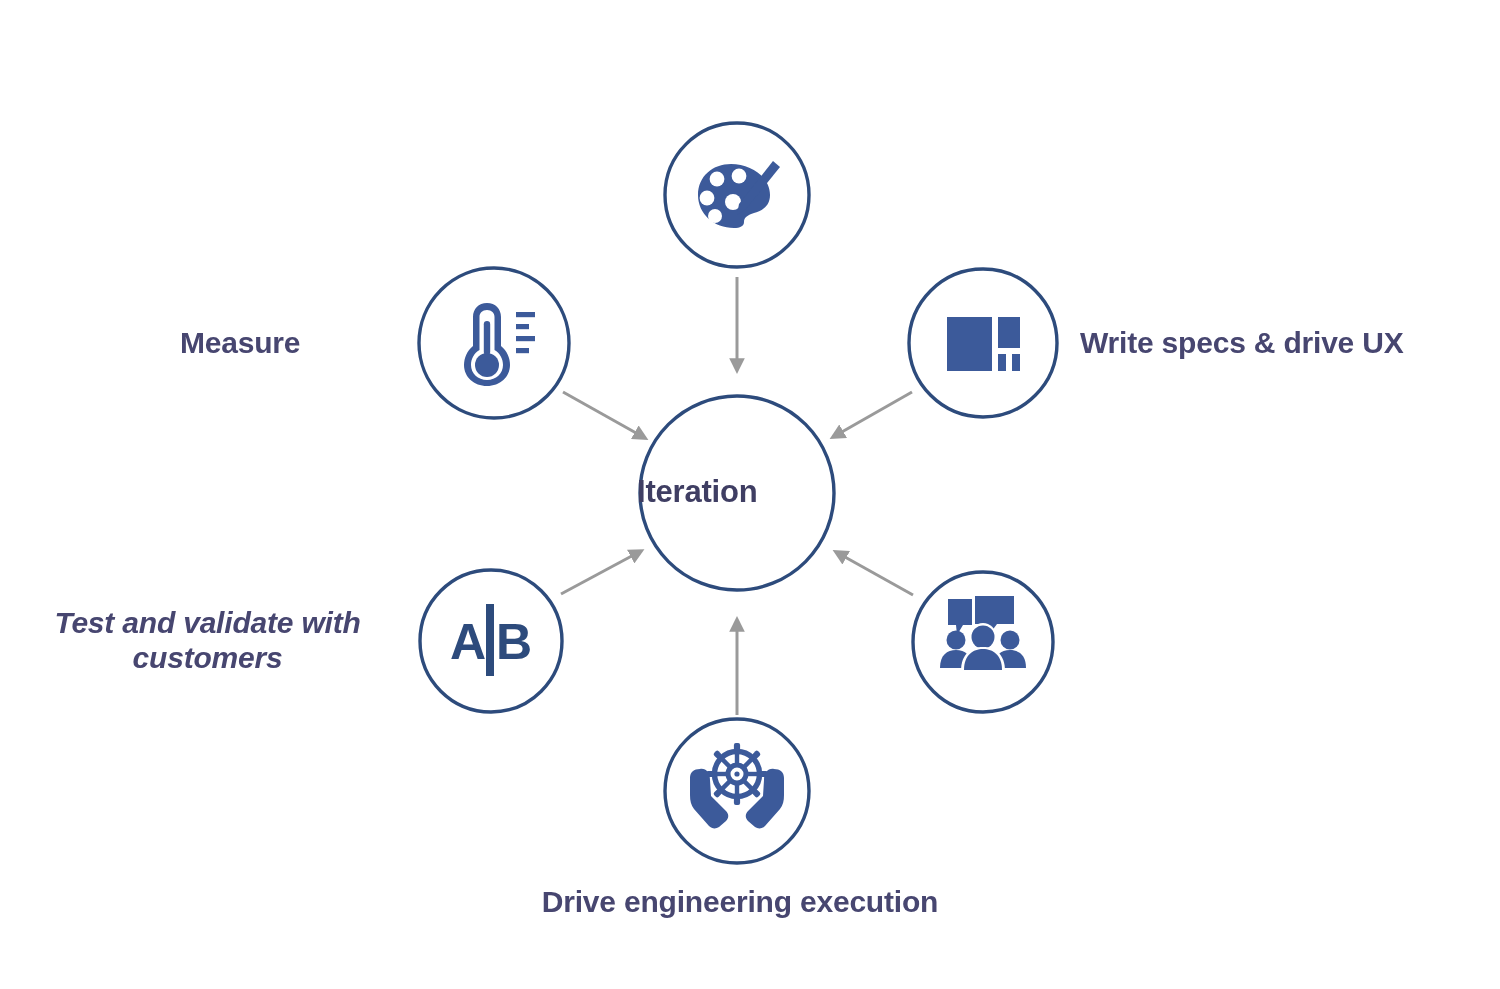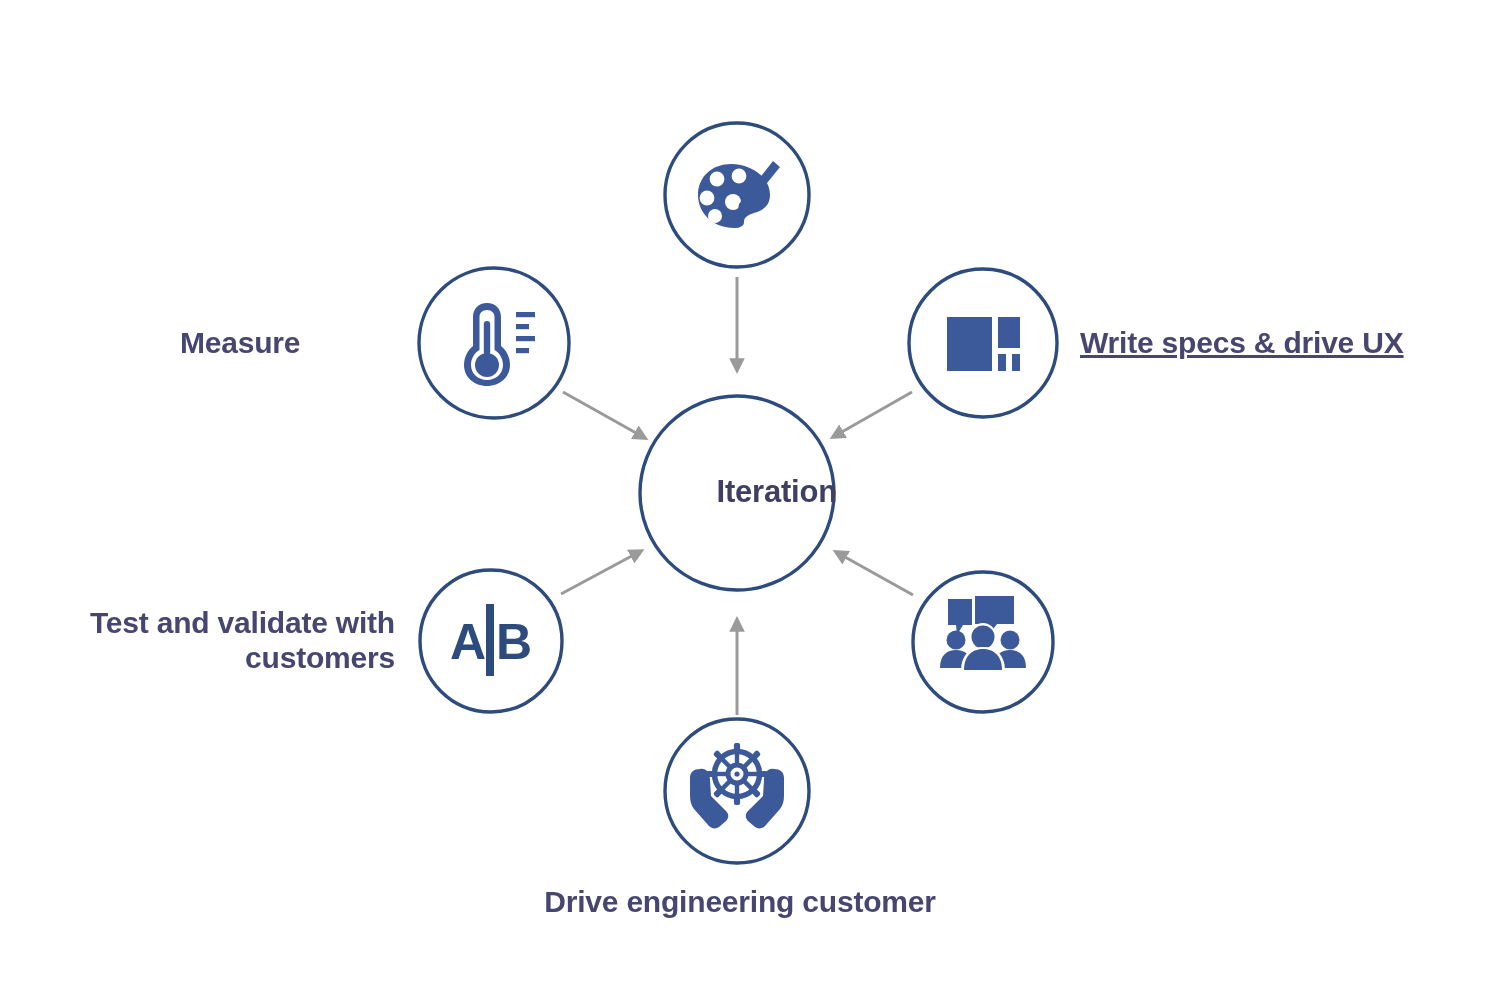--- a/index.html
+++ b/index.html
@@ -35,27 +35,27 @@
     letter-spacing: -0.2px;
     white-space: pre-line;
   }
   .center-label {
     position: absolute;
     color: #3f3e63;
     font-family: "Liberation Sans", sans-serif;
     font-weight: bold;
     font-size: 31px;
     letter-spacing: -0.2px;
-    text-align: right;
+    text-align: left;
   }
   
   #label-design   { left: 620px; top: 60px;  width: 240px; text-align: center; }
   #label-measure  { left: 180px; top: 325px; width: 215px; text-align: left; }
-  #label-specs    { left: 1080px; top: 325px; width: 420px; text-align: left; text-decoration: underline; }
-  #label-test     { left: 20px;  top: 605px; width: 375px; text-align: right; }
+  #label-specs    { left: 1080px; top: 325px; width: 420px; text-align: left; }
+  #label-test     { left: 20px;  top: 605px; width: 375px; text-align: center; font-style: italic; }
   #label-feedback { left: 1078px; top: 625px; width: 420px; text-align: left; }
   #label-drive    { left: 460px; top: 884px; width: 560px; text-align: center; }
   #label-center   { left: 637px; top: 474px; width: 200px; }
 </style>
 </head>
 <body>
 
 <div id="canvas">
 
   <svg id="diagram-svg" viewBox="0 0 1500 989">
@@ -249,17 +249,17 @@
 
 
   <div class="node-label" id="label-measure">Measure</div>
 
   <div class="node-label" id="label-specs">Write specs &amp; drive UX</div>
 
   <div class="node-label" id="label-test">Test and validate with
 customers</div>
 
 
-  <div class="node-label" id="label-drive">Drive engineering customer</div>
+  <div class="node-label" id="label-drive">Drive engineering execution</div>
 
   <div class="center-label" id="label-center">Iteration</div>
 
 </div>
 
 </body></html>

